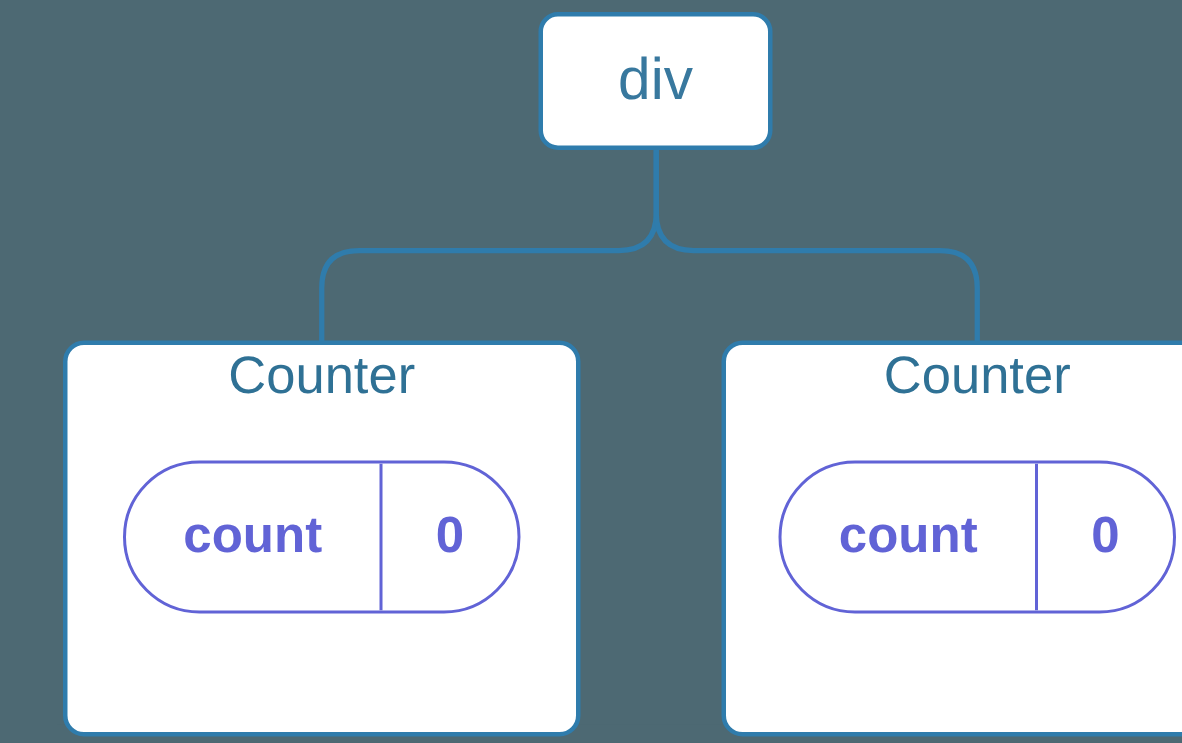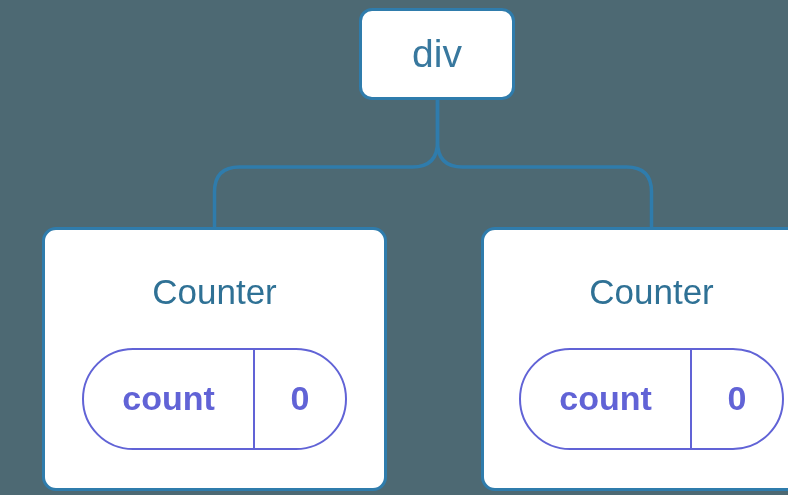--- a/index.html
+++ b/index.html
@@ -47,21 +47,20 @@
     z-index: 2;
   }
   .card {
     position: absolute;
     top: 227px;
     height: 264px;
     background: var(--node-fill);
     border: 3px solid var(--stroke);
     border-radius: 14px;
     display: flex; flex-direction: column; align-items: center;
-    padding-top: 41px;
     z-index: 2;
   }
   .card.left  { left: 4px;   width: 345px; }
   .card.right { left: 443px; width: 341px; }
   .card-title {
     font-size: 35px;
     font-weight: 500;
     color: var(--title-text);
     line-height: 1.22;
   }

